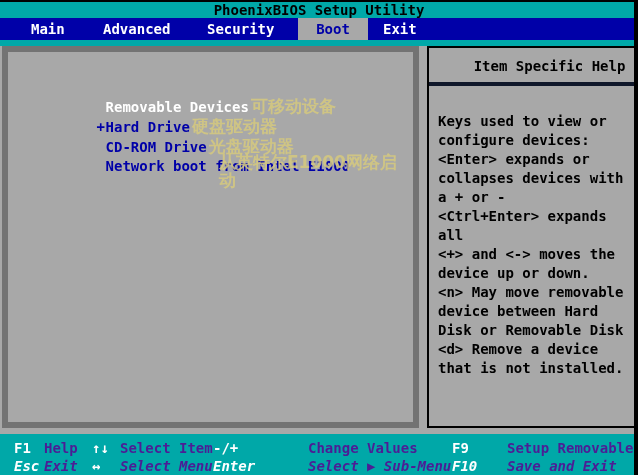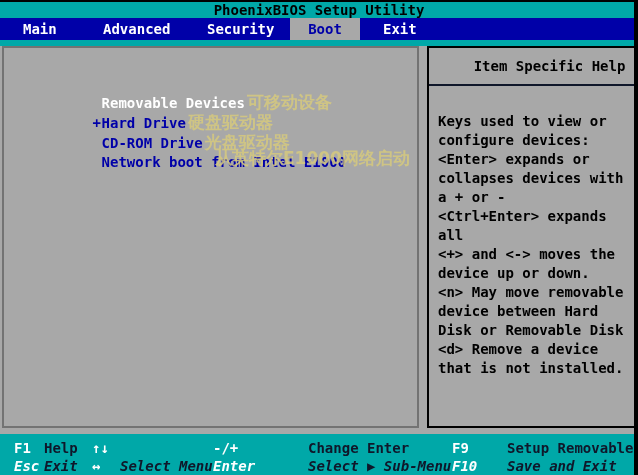--- a/index.html
+++ b/index.html
@@ -18,55 +18,55 @@
     position: absolute; left: 0; top: 0; width: 638px; height: 18px;
     background: #00A8A8; border-top: 2px solid #000;
     color: #000; text-align: center; line-height: 16px;
   }
   
   .menubar {
     position: absolute; left: 0; top: 18px; width: 638px; height: 22px;
     background: #0000A8; color: #FFF;
   }
   .menutab { position: absolute; top: 0; height: 22px; line-height: 22px; cursor: default; }
-  .tab-main     { left: 23px; }
+  .tab-main     { left: 31px; }
   .tab-advanced { left: 103px; }
   .tab-security { left: 207px; }
-  .tab-boot     { left: 290px; width: 70px; text-align: center; background: #A8A8A8; color: #0000A8; }
+  .tab-boot     { left: 298px; width: 70px; text-align: center; background: #A8A8A8; color: #0000A8; }
   .tab-exit     { left: 383px; }
   
   .topstrip { position: absolute; left: 0; top: 40px; width: 638px; height: 6px; background: #00A8A8; }
   
   .leftbox {
     position: absolute; left: 2px; top: 46px; width: 417px; height: 382px;
-    border: 2px solid #737373; background: #A8A8A8;
+    border: 6px solid #737373; background: #A8A8A8;
   }
   .bootrow { position: absolute; left: 38px; height: 18px; line-height: 16px; white-space: pre; cursor: default; }
   .row-0 { top: 30px; } .row-1 { top: 50px; } .row-2 { top: 70px; } .row-3 { top: 90px; }
   .prefix { display: inline-block; width: 9px; color: #0000A8; }
   .devlabel { color: #0000A8; }
   .devlabel.selected { color: #FFFFFF; }
   .cn {
     font-family: "DejaVu Sans", "Liberation Sans", sans-serif;
     font-size: 17px; color: #D6CA7E; opacity: 0.85; margin-left: 2px;
   }
   .cn-overlay { position: absolute; left: 211px; top: 101px; height: 20px; line-height: 18px; margin-left: 0; }
   
   .rightbox {
     position: absolute; left: 427px; top: 46px; width: 209px; height: 382px;
     border: 2px solid #000; background: #A8A8A8; color: #000;
   }
-  .help-header { height: 38px; line-height: 36px; text-align: center; border-bottom: 2px solid #0f172a; padding-left: 36px; }
+  .help-header { height: 38px; line-height: 36px; text-align: center; border-bottom: 4px solid #0f172a; padding-left: 36px; }
   .help-body { padding: 26px 2px 0 9px; line-height: 19px; white-space: pre; overflow: hidden; }
   
   .footer { position: absolute; left: 0; top: 434px; width: 638px; height: 41px; background: #00A8A8; }
   .frow { position: absolute; left: 0; width: 638px; height: 18px; line-height: 18px; }
   .frow-1 { top: 5px; } .frow-2 { top: 23px; font-style: italic; }
   .fkey { position: absolute; color: #FFFFFF; white-space: pre; }
-  .fact { position: absolute; color: #0f172a; white-space: pre; }
+  .fact { position: absolute; color: #4c1d95; white-space: pre; }
   .c1 { left: 14px; } .c2 { left: 44px; } .c3 { left: 92px; } .c4 { left: 120px; }
   .c5 { left: 213px; } .c6 { left: 308px; } .c7 { left: 452px; } .c8 { left: 507px; }
 </style>
 </head>
 <body>
 
 <div class="screen">
 
   <div class="titlebar">
     <span>PhoenixBIOS Setup Utility</span>
@@ -114,22 +114,23 @@
 Disk or Removable Disk
 &lt;d&gt; Remove a device
 that is not installed.</div>
   </div>
 
   <div class="footer">
     <div class="frow frow-1">
       <span class="fkey c1">F1</span>
       <span class="fact c2">Help</span>
       <span class="fkey c3">↑↓</span>
+      <span class="fact c4">Select Item</span>
       <span class="fkey c5">-/+</span>
-      <span class="fact c6">Change Enter</span>
+      <span class="fact c6">Change Values</span>
       <span class="fkey c7">F9</span>
       <span class="fact c8">Setup Removable</span>
     </div>
     <div class="frow frow-2">
       <span class="fkey c1">Esc</span>
       <span class="fact c2">Exit</span>
       <span class="fkey c3">↔</span>
       <span class="fact c4">Select Menu</span>
       <span class="fkey c5">Enter</span>
       <span class="fact c6">Select ▶ Sub-Menu</span>

